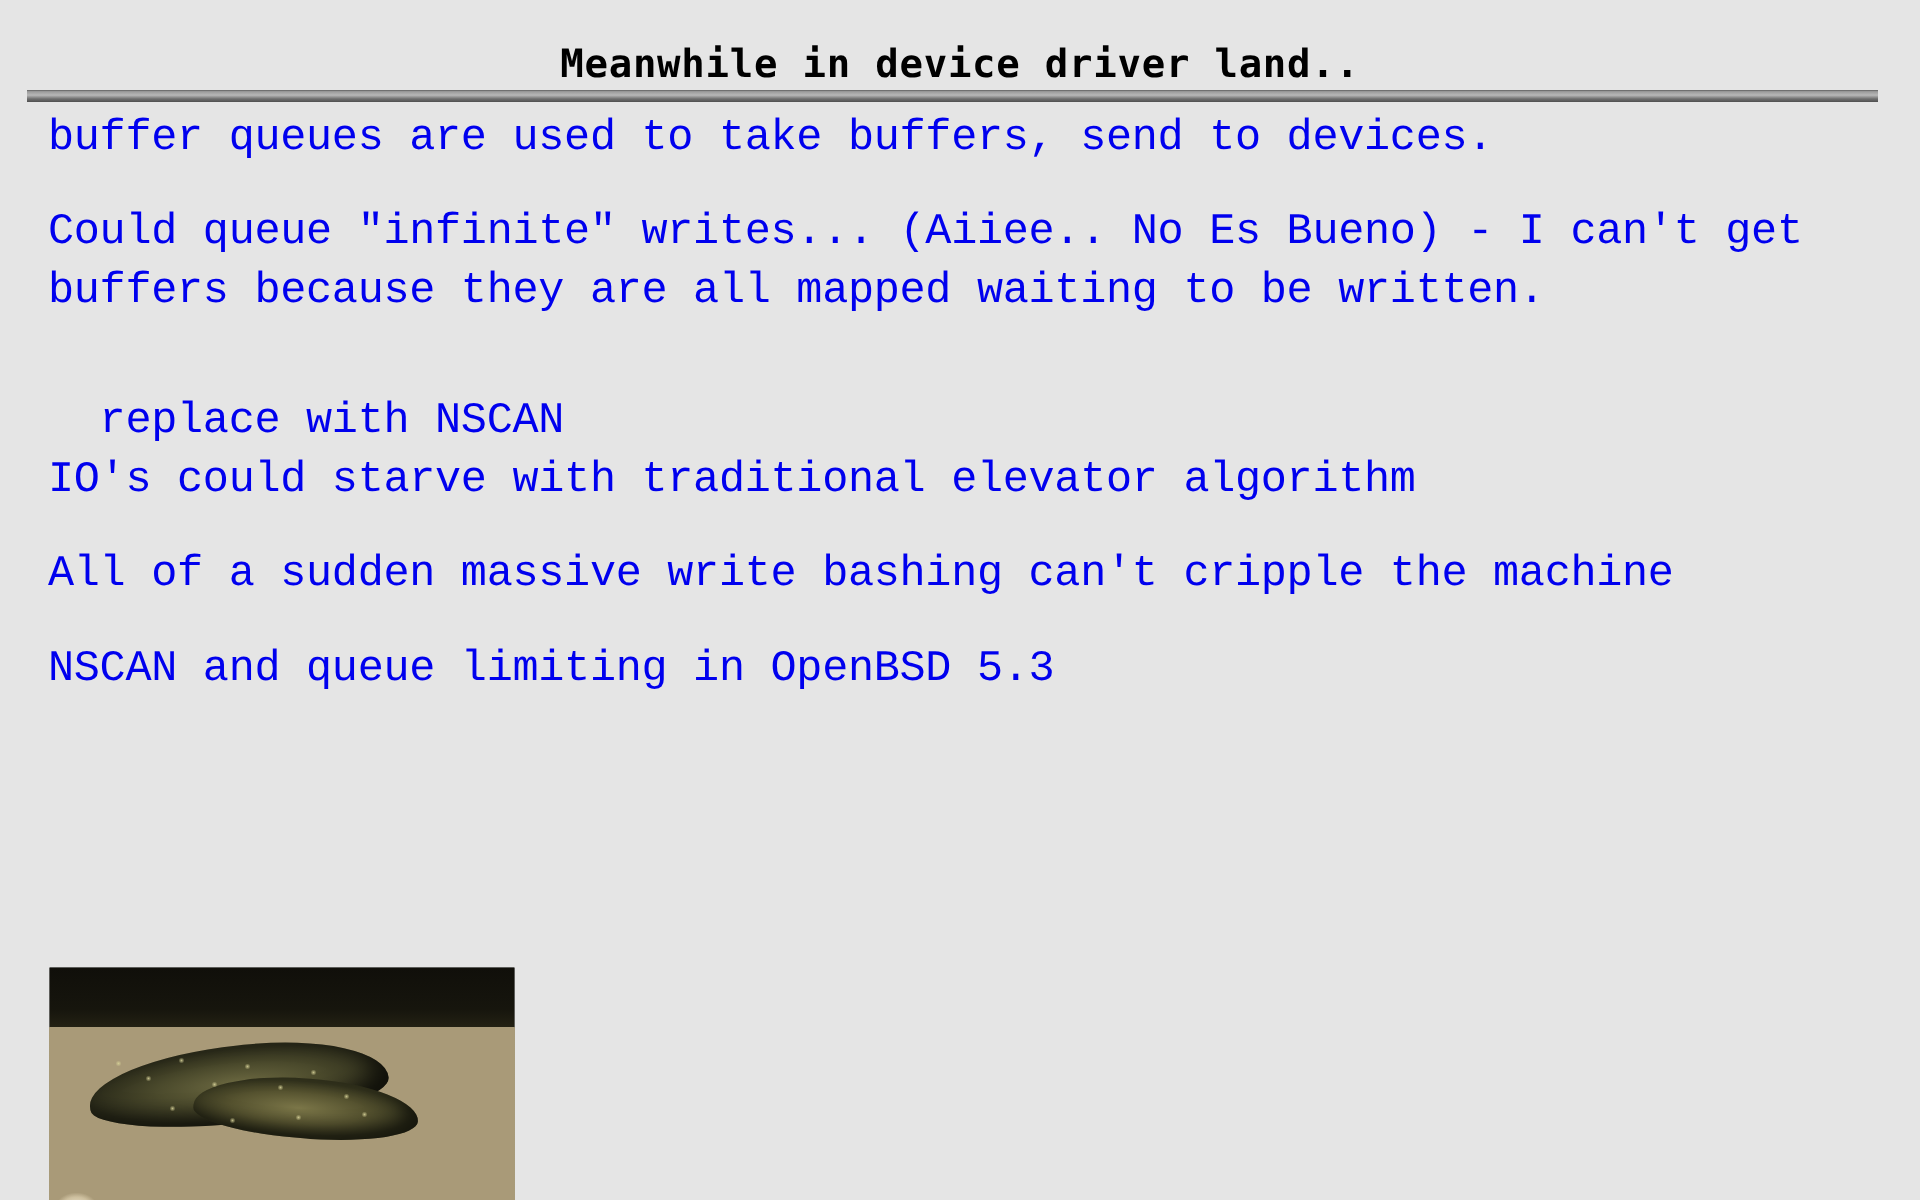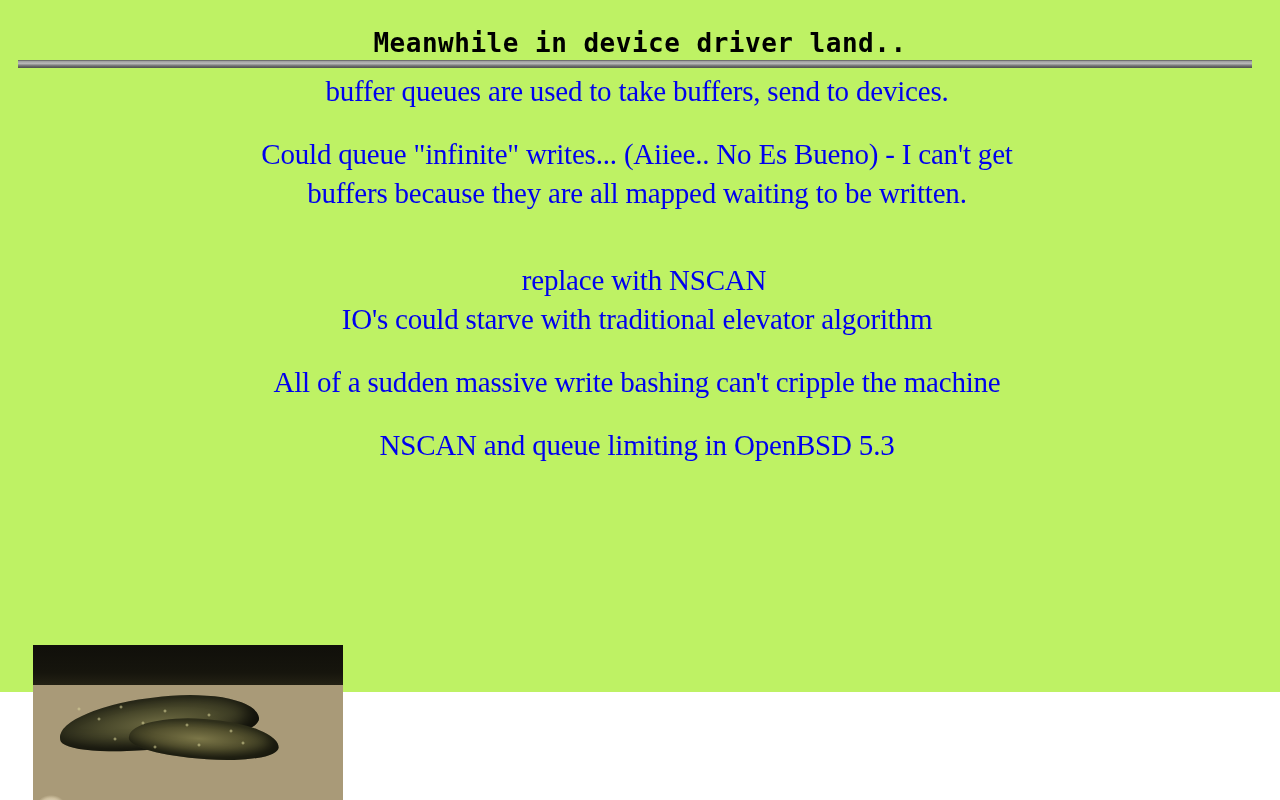--- a/index.html
+++ b/index.html
@@ -9,22 +9,22 @@
   }
   body {
     width: 1280px;
     height: 800px;
     overflow: hidden;
     font-family: "DejaVu Sans", sans-serif;
   }
   .slide {
     position: relative;
     width: 1280px;
-    height: 692px;
-    background: #bef264;
+    height: 800px;
+    background: #e5e5e5;
   }
   .slide-title {
     position: absolute;
     top: 28px;
     left: 0;
     width: 1280px;
     text-align: center;
     font-family: "DejaVu Sans Mono", monospace;
     font-weight: bold;
     font-size: 26px;
@@ -41,26 +41,25 @@
     border-top: 1px solid #707070;
   }
   .body-block {
     position: absolute;
     top: 72px;
     left: 32px;
     width: 1210px;
   }
   .line {
     color: #0000ee;
-    font-family: Liberation Serif, serif;
+    font-family: Liberation Mono, monospace;
     font-size: 29px;
     line-height: 39px;
     white-space: pre;
     letter-spacing: -0.2px;
-    text-align: center;
   }
   .line.blank {
     height: 24px;
   }
   .photo {
     position: absolute;
     left: 33px;
     top: 645px;
     width: 310px;
     height: 155px;

